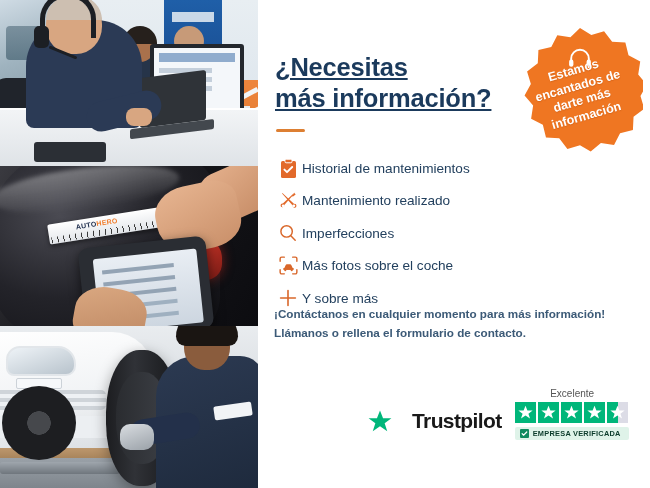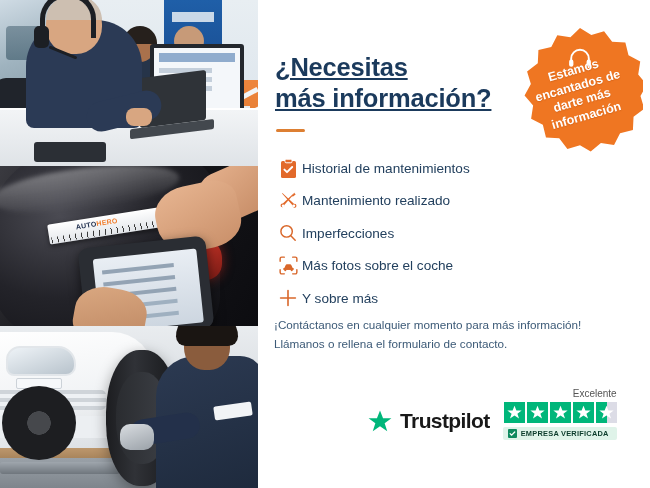--- a/index.html
+++ b/index.html
@@ -439,50 +439,51 @@
   .feature-label {
     font-size: 13.6px;
     color: #23405e;
     white-space: nowrap;
   }
 
   
   .contact {
     position: absolute;
     left: 16px;
-    top: 316px;
+    top: 305px;
     margin: 0;
     font-size: 11.7px;
     line-height: 1.62;
     color: #3c5a77;
     width: 350px;
+    font-weight: bold;
   }
 
   
   .trustpilot {
     position: absolute;
     left: 110px;
     top: 388px;
     display: flex;
     align-items: flex-end;
     gap: 13px;
   }
   .tp-logo {
     display: flex;
     align-items: center;
-    gap: 8px;
+    gap: 20px;
     padding-bottom: 7px;
   }
   .tp-logo-text {
     font-size: 21px;
     font-weight: bold;
     color: #191919;
     letter-spacing: -.6px;
   }
-  .tp-right { display: flex; flex-direction: column; align-items: flex-end; }
+  .tp-right { display: flex; flex-direction: column; align-items: center; }
   .tp-excelente {
     font-size: 10px;
     color: #545454;
     margin: 0 0 3px 1px;
   }
   .tp-stars {
     display: flex;
     gap: 2px;
   }
   .tp-star {

